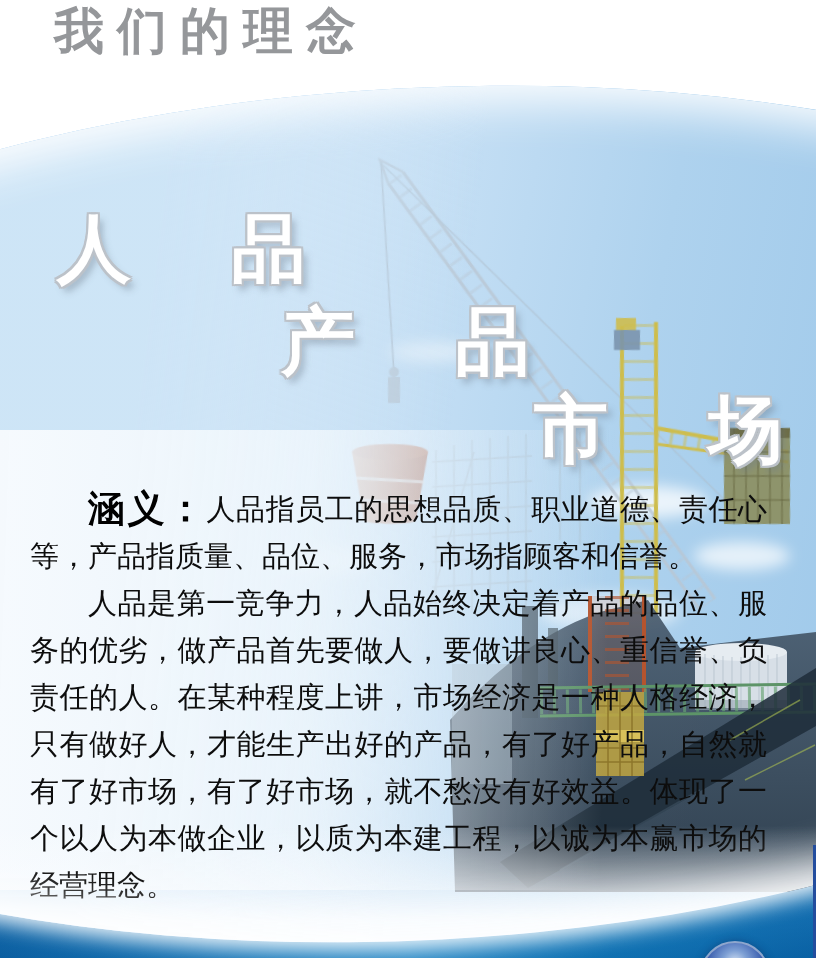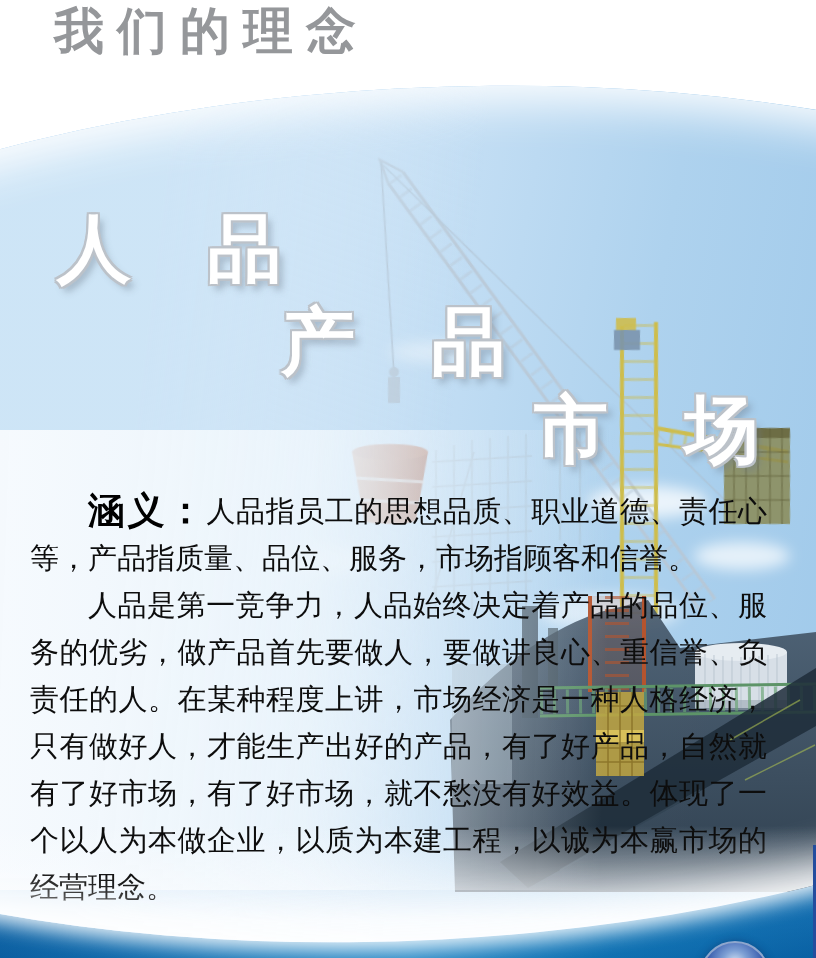--- a/index.html
+++ b/index.html
@@ -1,19 +1,19 @@
 <!DOCTYPE html>
 <html><head>
 <meta charset="utf-8">
 <style>
   html,body { margin:0; padding:0; background:#ffffff; }
   .page {
     position:relative; width:816px; height:958px; overflow:hidden;
     background:#ffffff;
-    font-family:Liberation Sans, sans-serif;
+    font-family:Liberation Mono, monospace;
   }
   
   .page-title {
     position:absolute; left:54px; top:-2px; z-index:5;
     font-size:50px; font-weight:900; letter-spacing:13px;
     color:#95979a; white-space:nowrap;
   }
   
   .bottom-band {
     position:absolute; left:0; top:845px; width:816px; height:113px; z-index:1;

